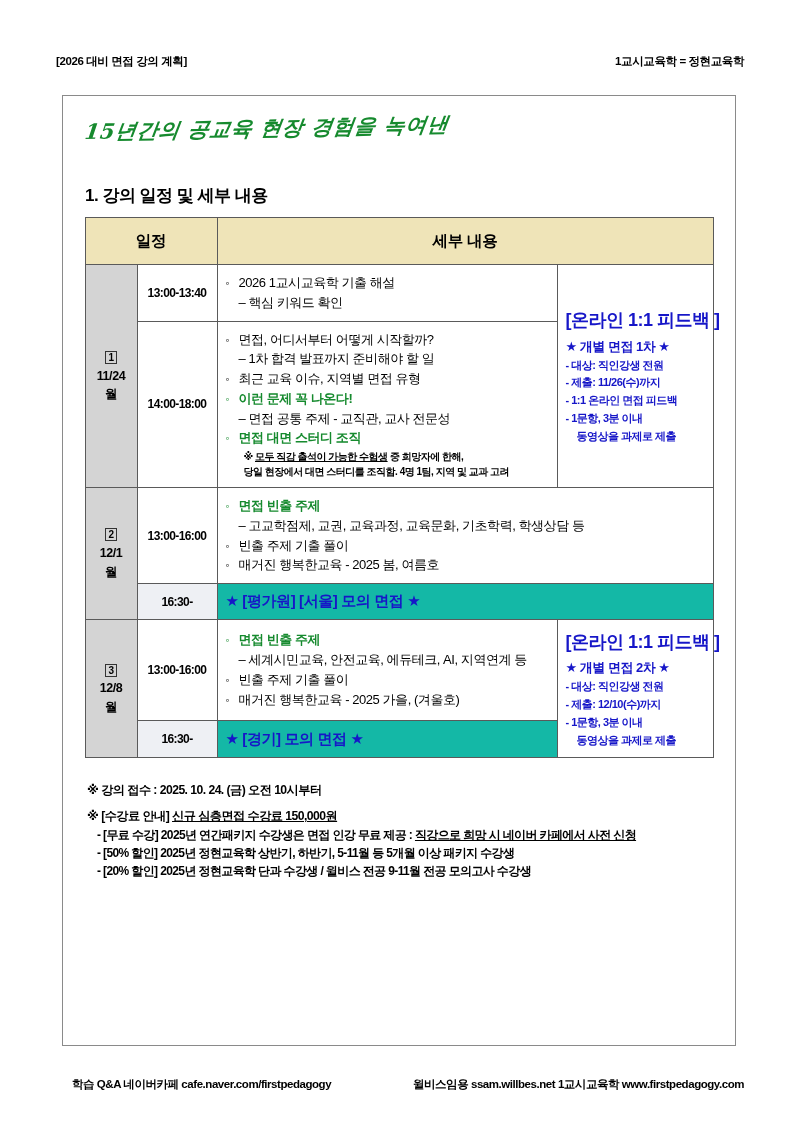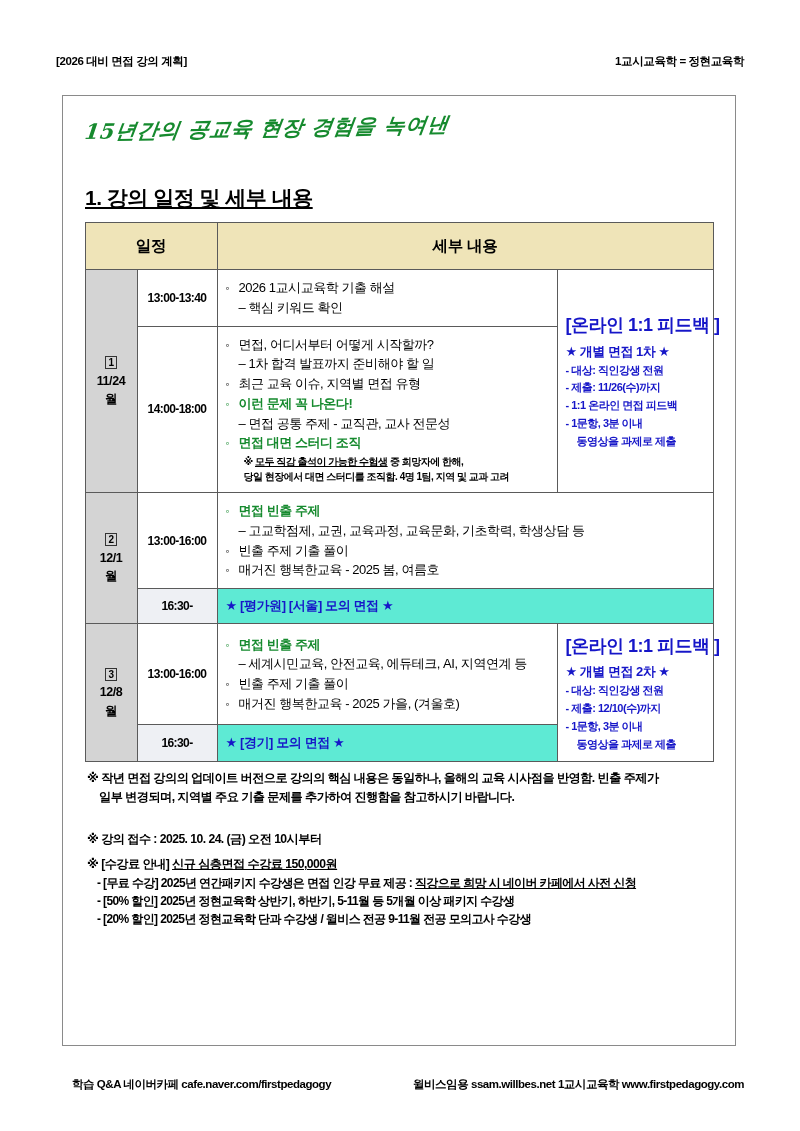--- a/index.html
+++ b/index.html
@@ -61,24 +61,23 @@
   .doc-title {
     margin-top: 20px;
     text-align: center;
     font-size: 31px;
     font-weight: bold;
     letter-spacing: -0.5px;
   }
 
   .section-heading {
     margin: 38px 0 10px 22px;
-    font-size: 21px;
+    font-size: 17px;
     font-weight: bold;
     letter-spacing: -0.5px;
-    text-decoration: underline;
   }
 
   
   table.sched {
     margin: 0 auto;
     width: 628px;
     border-collapse: collapse;
     table-layout: fixed;
   }
   table.sched td, table.sched th {
@@ -159,23 +158,23 @@
     line-height: 1.62;
     letter-spacing: -0.5px;
     color: #1616c8;
     vertical-align: middle;
   }
   .fbcell .fb-t1 { font-size: 18px; font-weight: bold; white-space: nowrap; }
   .fbcell .fb-t2 { font-size: 13px; font-weight: bold; white-space: nowrap; }
   .fbcell .fb-li { font-size: 11px; font-weight: bold; white-space: nowrap; }
   .fbcell .fb-li.ind { padding-left: 11px; }
   .mockrow {
-    background: #5eead4;
+    background: #14b8a6;
     padding: 4px 4px 4px 10px;
-    font-size: 13px;
+    font-size: 15px;
     font-weight: bold;
     color: #1616c8;
     letter-spacing: -0.4px;
   }
 
   
   .after-notes {
     margin: 7px 0 0 24px;
     font-size: 12.2px;
     font-weight: bold;
@@ -315,24 +314,20 @@
         </td>
       </tr>
       <tr>
         <td class="timecell" style="background:#eef0f4;">16:30-</td>
         <td class="mockrow">★ [경기] 모의 면접 ★</td>
       </tr>
 
     </tbody>
   </table>
 
-  <div class="after-notes">
-    <div>※ 작년 면접 강의의 업데이트 버전으로 강의의 핵심 내용은 동일하나, 올해의 교육 시사점을 반영함. 빈출 주제가</div>
-    <span class="indent">일부 변경되며, 지역별 주요 기출 문제를 추가하여 진행함을 참고하시기 바랍니다.</span>
-  </div>
 
   <div class="gap"></div>
 
   <div class="after-notes">
     <div>※ 강의 접수 : 2025. 10. 24. (금) 오전 10시부터</div>
   </div>
 
   <div class="after-notes fee-list">
     <div>
       <span>※ [수강료 안내]</span>

